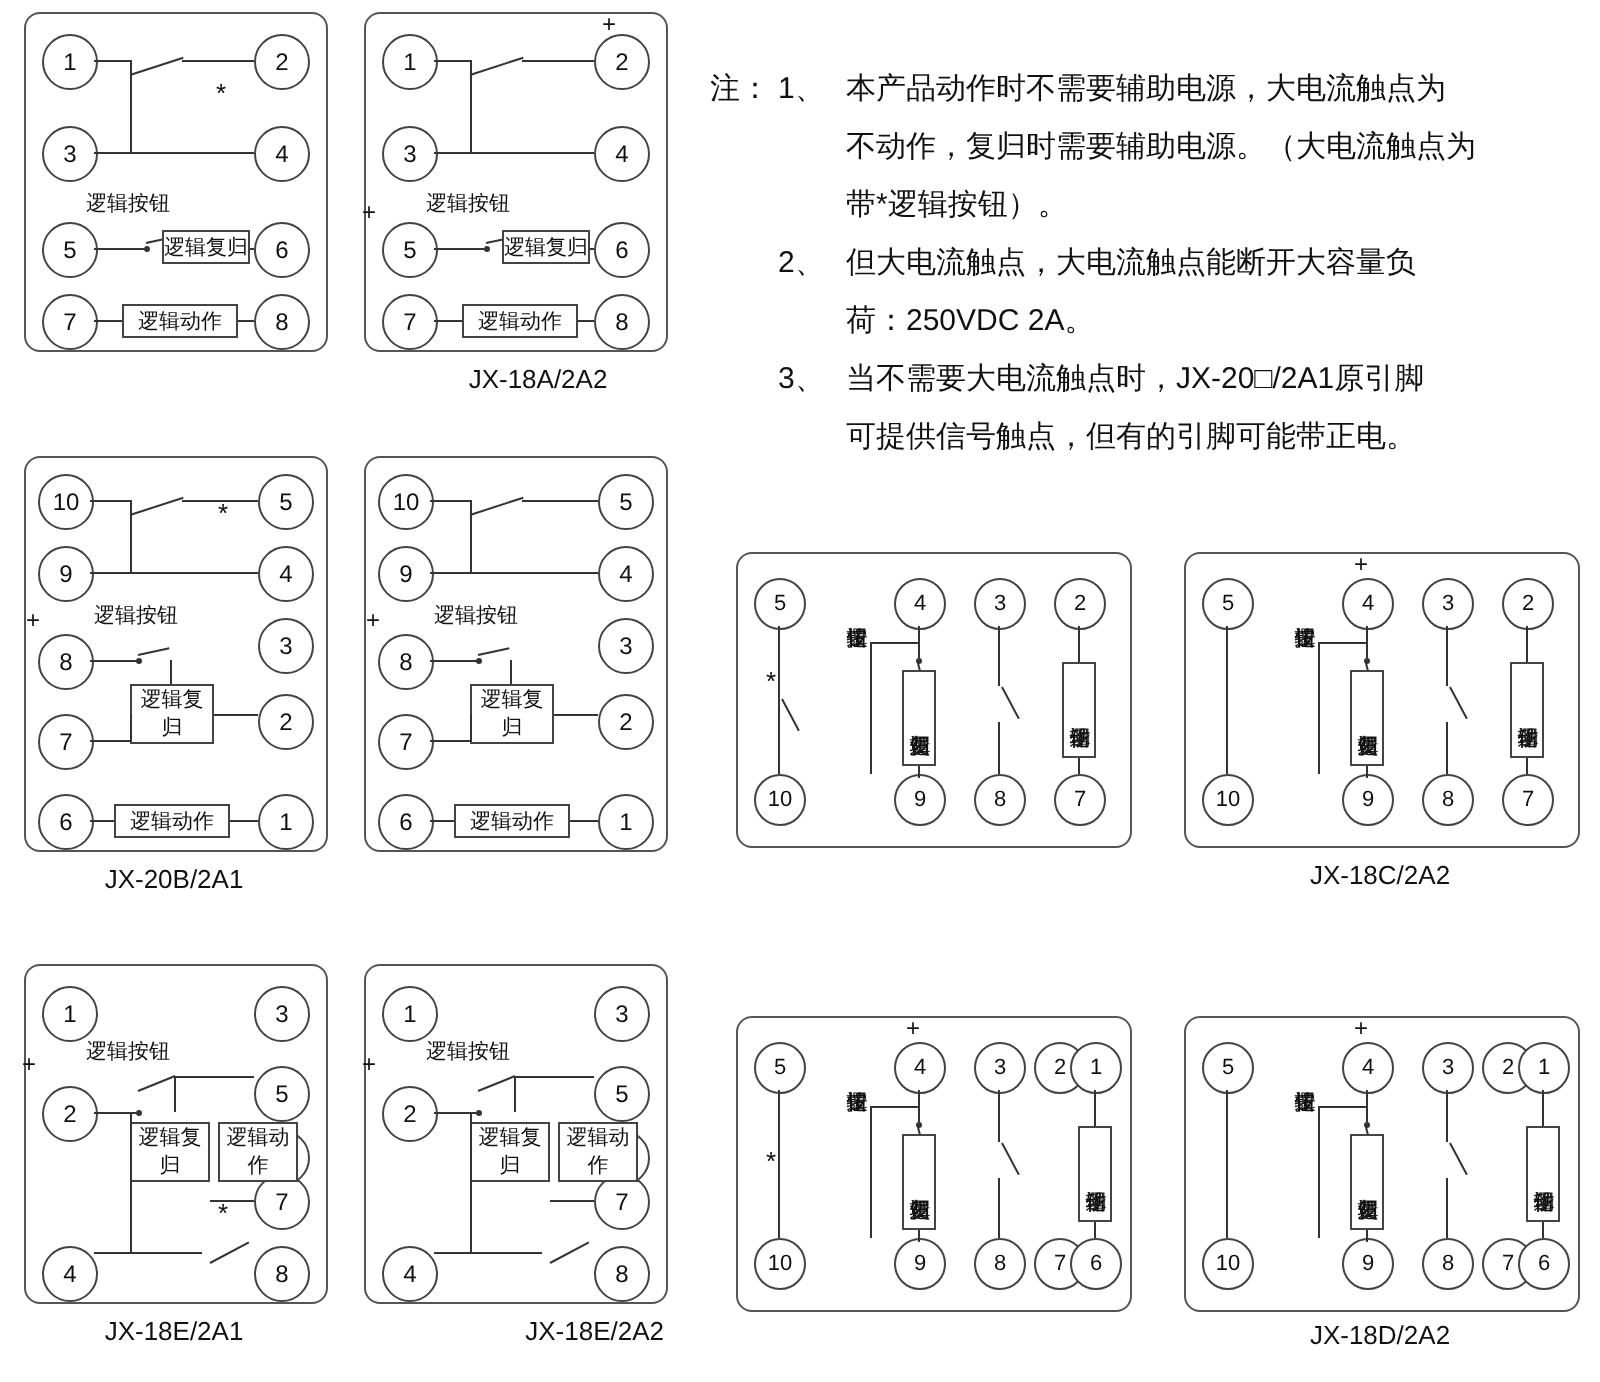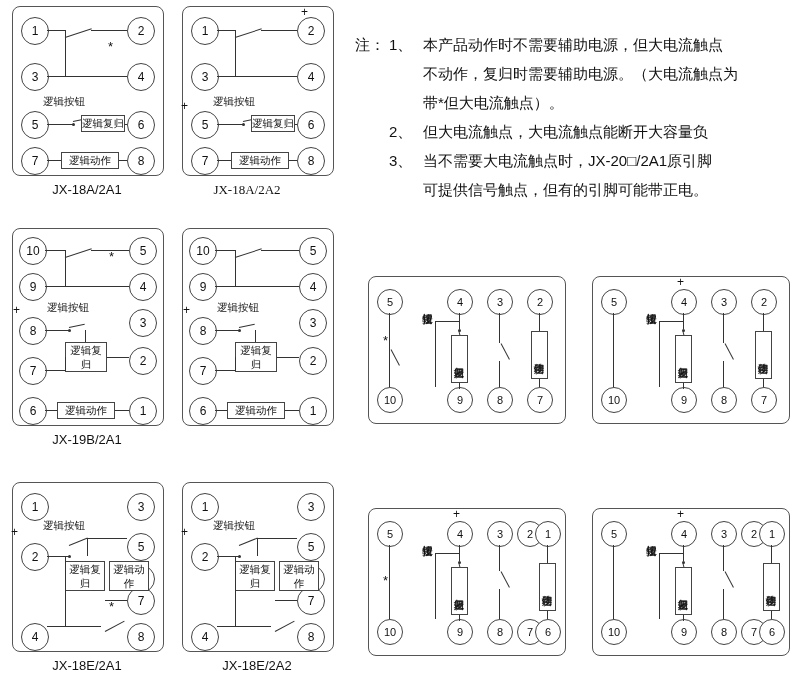--- a/index.html
+++ b/index.html
@@ -55,29 +55,30 @@
 </style>
 </head>
 <body>
 
 <div class="canvas">
 
   <div class="notes">
     <div class="row">
       <div class="num">注：</div>
       <div class="num">1、</div>
-      <div class="txt">本产品动作时不需要辅助电源，但大电流触点</div>
+      <div class="txt">本产品动作时不需要辅助电源，大电流触点为</div>
     </div>
     <div class="ind" style="margin-left:68px">不动作，复归时需要辅助电源。（大电流触点为</div>
-    <div class="ind" style="margin-left:68px">带*但大电流触点）。</div>
+    <div class="ind" style="margin-left:68px">带*逻辑按钮）。</div>
 
     <div class="row" style="margin-left:34px">
       <div class="num">2、</div>
       <div class="txt">但大电流触点，大电流触点能断开大容量负</div>
     </div>
+    <div class="ind" style="margin-left:68px">荷：250VDC 2A。</div>
 
     <div class="row" style="margin-left:34px">
       <div class="num">3、</div>
       <div class="txt">当不需要大电流触点时，JX-20□/2A1原引脚</div>
     </div>
     <div class="ind" style="margin-left:68px">可提供信号触点，但有的引脚可能带正电。</div>
   </div>
 
   <div class="panel" style="left:12px;top:6px;width:150px;height:168px;">
     <div class="term" style="left:8px;top:10px;">1</div>
@@ -101,21 +102,20 @@
     <div class="h" style="left:34px;top:117px;width:26px;"></div>
     <div class="dot" style="left:59px;top:116px;"></div>
     <div class="diag" style="left:60px;top:114px;width:16px;transform:rotate(-12deg);"></div>
     <div class="lbox" style="left:68px;top:108px;width:44px;height:17px;">逻辑复归</div>
     <div class="h" style="left:112px;top:117px;width:2px;"></div>
 
     <div class="h" style="left:34px;top:153px;width:14px;"></div>
     <div class="lbox" style="left:48px;top:145px;width:58px;height:17px;">逻辑动作</div>
     <div class="h" style="left:106px;top:153px;width:8px;"></div>
   </div>
-  <div class="caption" style="left:12px;top:182px;width:150px;">JX-18A/2A1</div>
 
   <div class="panel" style="left:182px;top:6px;width:150px;height:168px;">
     <div class="term" style="left:8px;top:10px;">1</div>
     <div class="term" style="left:114px;top:10px;">2</div>
     <div class="term" style="left:8px;top:56px;">3</div>
     <div class="term" style="left:114px;top:56px;">4</div>
     <div class="term" style="left:8px;top:104px;">5</div>
     <div class="term" style="left:114px;top:104px;">6</div>
     <div class="term" style="left:8px;top:140px;">7</div>
     <div class="term" style="left:114px;top:140px;">8</div>
@@ -133,21 +133,21 @@
     <div class="h" style="left:34px;top:117px;width:26px;"></div>
     <div class="dot" style="left:59px;top:116px;"></div>
     <div class="diag" style="left:60px;top:114px;width:16px;transform:rotate(-12deg);"></div>
     <div class="lbox" style="left:68px;top:108px;width:44px;height:17px;">逻辑复归</div>
     <div class="h" style="left:112px;top:117px;width:2px;"></div>
 
     <div class="h" style="left:34px;top:153px;width:14px;"></div>
     <div class="lbox" style="left:48px;top:145px;width:58px;height:17px;">逻辑动作</div>
     <div class="h" style="left:106px;top:153px;width:8px;"></div>
   </div>
-  <div class="caption" style="left:172px;top:182px;width:150px;font-family:Liberation Serif, serif;">JX-18A/2A2</div>
+  <div class="caption" style="left:194px;top:182px;width:150px;">JX-18A/2A2</div>
 
   <div class="panel" style="left:12px;top:228px;width:150px;height:196px;">
     <div class="term" style="left:6px;top:8px;">10</div>
     <div class="term" style="left:116px;top:8px;">5</div>
     <div class="term" style="left:6px;top:44px;">9</div>
     <div class="term" style="left:116px;top:44px;">4</div>
     <div class="term" style="left:6px;top:88px;">8</div>
     <div class="term" style="left:116px;top:80px;">3</div>
     <div class="term" style="left:6px;top:128px;">7</div>
     <div class="term" style="left:116px;top:118px;">2</div>
@@ -170,21 +170,21 @@
     <div class="v" style="left:72px;top:101px;height:14px;"></div>
     <div class="lbox" style="left:52px;top:113px;width:42px;height:30px;line-height:14px;white-space:normal;">逻辑复归</div>
     <div class="h" style="left:94px;top:128px;width:22px;"></div>
     <div class="h" style="left:32px;top:141px;width:20px;"></div>
     <div class="v" style="left:52px;top:128px;height:14px;"></div>
 
     <div class="h" style="left:32px;top:181px;width:12px;"></div>
     <div class="lbox" style="left:44px;top:173px;width:58px;height:17px;">逻辑动作</div>
     <div class="h" style="left:102px;top:181px;width:14px;"></div>
   </div>
-  <div class="caption" style="left:12px;top:432px;width:150px;">JX-19B/2A1</div>
+  <div class="caption" style="left:12px;top:432px;width:150px;">JX-20B/2A1</div>
 
   <div class="panel" style="left:182px;top:228px;width:150px;height:196px;">
     <div class="term" style="left:6px;top:8px;">10</div>
     <div class="term" style="left:116px;top:8px;">5</div>
     <div class="term" style="left:6px;top:44px;">9</div>
     <div class="term" style="left:116px;top:44px;">4</div>
     <div class="term" style="left:6px;top:88px;">8</div>
     <div class="term" style="left:116px;top:80px;">3</div>
     <div class="term" style="left:6px;top:128px;">7</div>
     <div class="term" style="left:116px;top:118px;">2</div>
@@ -269,20 +269,21 @@
     <div class="v" style="left:66px;top:44px;height:66px;"></div>
 
     <div class="v" style="left:130px;top:36px;height:30px;"></div>
     <div class="diag" style="left:132px;top:66px;width:18px;transform:rotate(62deg);"></div>
     <div class="v" style="left:130px;top:84px;height:26px;"></div>
 
     <div class="v" style="left:170px;top:36px;height:18px;"></div>
     <div class="lbox vert" style="left:162px;top:54px;width:17px;height:48px;">逻辑动作</div>
     <div class="v" style="left:170px;top:102px;height:8px;"></div>
   </div>
+  <div class="caption" style="left:592px;top:430px;width:196px;">JX-18C/2A2</div>
 
   <div class="panel" style="left:12px;top:482px;width:150px;height:168px;">
     <div class="term" style="left:8px;top:10px;">1</div>
     <div class="term" style="left:114px;top:10px;">3</div>
     <div class="term" style="left:8px;top:60px;">2</div>
     <div class="term" style="left:114px;top:50px;">5</div>
     <div class="term" style="left:8px;top:140px;">4</div>
     <div class="term" style="left:114px;top:82px;">6</div>
     <div class="term" style="left:114px;top:104px;">7</div>
     <div class="term" style="left:114px;top:140px;">8</div>
@@ -327,21 +328,21 @@
 
     <div class="lbox" style="left:52px;top:78px;width:40px;height:30px;line-height:14px;white-space:normal;">逻辑复归</div>
     <div class="lbox" style="left:96px;top:78px;width:40px;height:30px;line-height:14px;white-space:normal;">逻辑动作</div>
     <div class="v" style="left:52px;top:73px;height:70px;"></div>
     <div class="h" style="left:34px;top:143px;width:18px;"></div>
     <div class="h" style="left:52px;top:143px;width:36px;"></div>
 
     <div class="diag" style="left:92px;top:148px;width:22px;transform:rotate(-28deg);"></div>
     <div class="h" style="left:92px;top:117px;width:22px;"></div>
   </div>
-  <div class="caption" style="left:182px;top:658px;width:150px;">JX-18E/2A2</div>
+  <div class="caption" style="left:182px;top:658px;width:150px;text-align:right;">JX-18E/2A2</div>
 
   <div class="panel" style="left:368px;top:508px;width:196px;height:146px;">
     <div class="term small" style="left:8px;top:12px;">5</div>
     <div class="term small" style="left:78px;top:12px;">4</div>
     <div class="term small" style="left:118px;top:12px;">3</div>
     <div class="term small" style="left:148px;top:12px;">2</div>
     <div class="term small" style="left:166px;top:12px;">1</div>
     <div class="term small" style="left:8px;top:110px;">10</div>
     <div class="term small" style="left:78px;top:110px;">9</div>
     <div class="term small" style="left:118px;top:110px;">8</div>
@@ -395,14 +396,15 @@
     <div class="v" style="left:66px;top:44px;height:66px;"></div>
 
     <div class="v" style="left:130px;top:36px;height:26px;"></div>
     <div class="diag" style="left:132px;top:62px;width:18px;transform:rotate(62deg);"></div>
     <div class="v" style="left:130px;top:80px;height:30px;"></div>
 
     <div class="v" style="left:178px;top:36px;height:18px;"></div>
     <div class="lbox vert" style="left:170px;top:54px;width:17px;height:48px;">逻辑动作</div>
     <div class="v" style="left:178px;top:102px;height:8px;"></div>
   </div>
+  <div class="caption" style="left:592px;top:660px;width:196px;">JX-18D/2A2</div>
 
 </div>
 
 </body></html>

